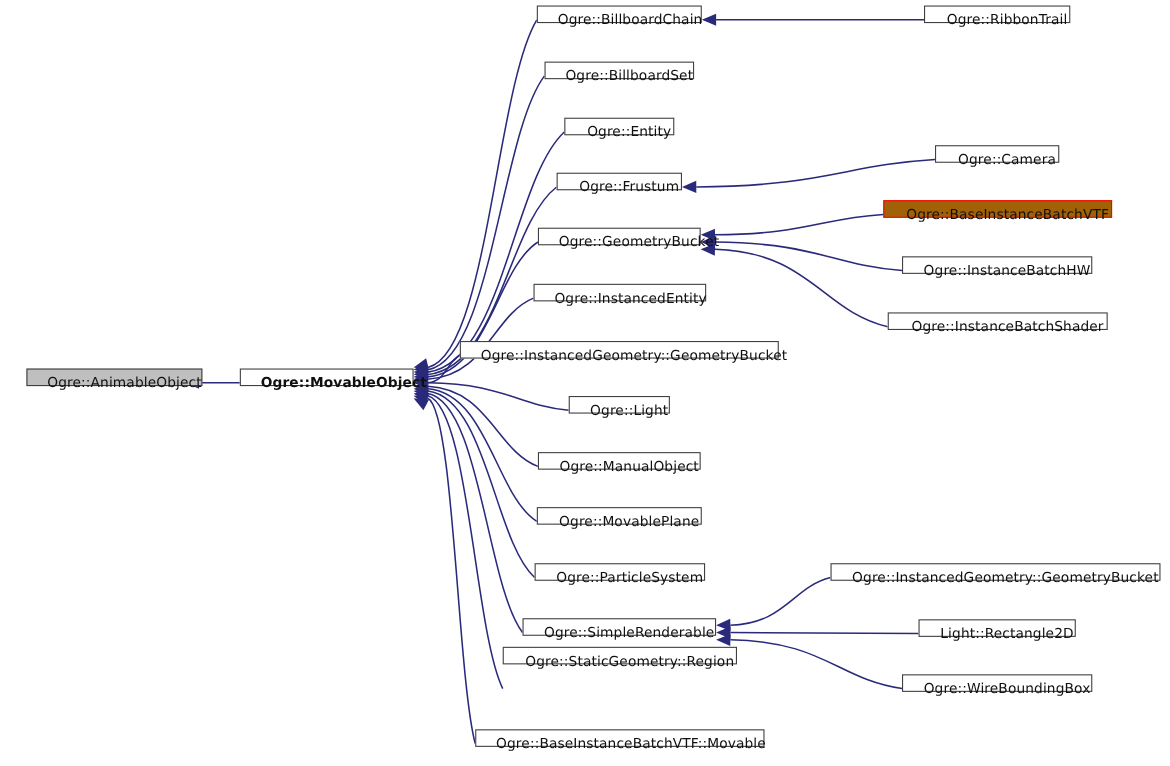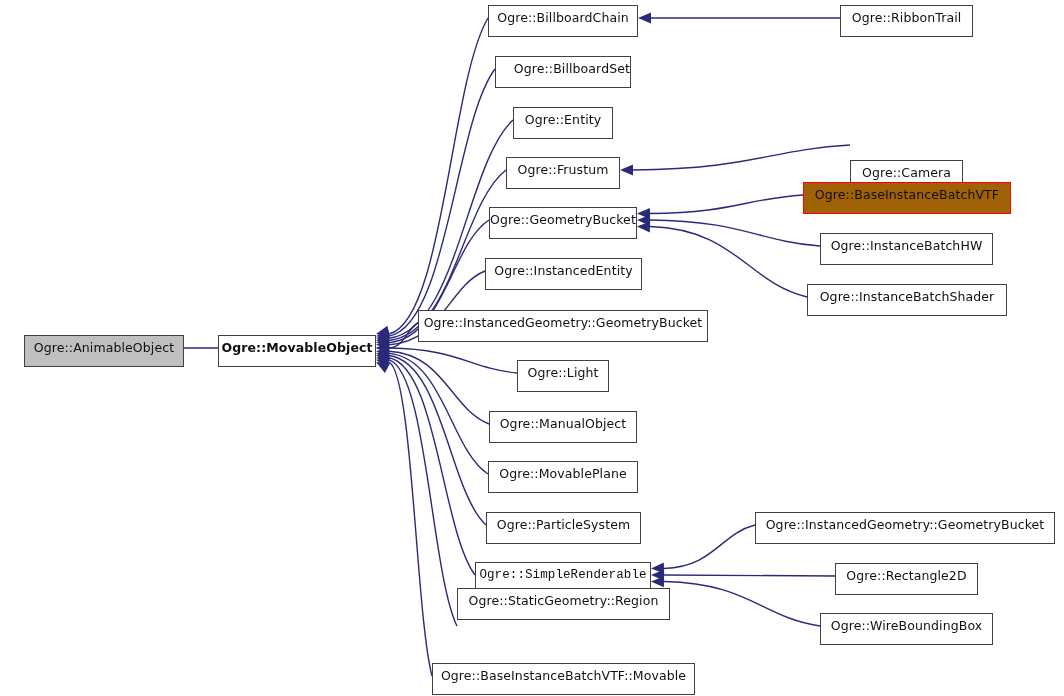--- a/index.html
+++ b/index.html
@@ -26,25 +26,26 @@
     pointer-events: none;
   }
   .node {
     position: absolute;
     box-sizing: border-box;
     border: 1px solid #404040;
     background: #ffffff;
     color: #101010;
     font-size: 12.5px;
     line-height: 24px;
-    height: 32px;
+    height: 16px;
     text-align: center;
     white-space: nowrap;
     letter-spacing: 0.1px;
     z-index: 3;
+    padding-left: 18px;
   }
   .node.current {
     background: #bfbfbf;
     border-color: #404040;
     margin-left: 16px;
   }
   .node.highlight {
     border: 1px solid #ff0000;
     background: #a16207;
   }
@@ -108,25 +109,25 @@
       <div class="node" style="left: 495px; top: 56px; width: 136px; text-align: right;">Ogre::BillboardSet</div>
       <div class="node" style="left: 513px; top: 107px; width: 100px;">Ogre::Entity</div>
       <div class="node" style="left: 506px; top: 157px; width: 114px;">Ogre::Frustum</div>
       <div class="node" style="left: 489px; top: 207px; width: 148px;">Ogre::GeometryBucket</div>
       <div class="node" style="left: 485px; top: 258px; width: 157px;">Ogre::InstancedEntity</div>
       <div class="node" style="left: 418px; top: 310px; width: 290px;">Ogre::InstancedGeometry::GeometryBucket</div>
       <div class="node" style="left: 517px; top: 360px; width: 92px;">Ogre::Light</div>
       <div class="node" style="left: 489px; top: 411px; width: 148px;">Ogre::ManualObject</div>
       <div class="node" style="left: 488px; top: 461px; width: 150px;">Ogre::MovablePlane</div>
       <div class="node" style="left: 486px; top: 512px; width: 155px;">Ogre::ParticleSystem</div>
-      <div class="node" style="left: 475px; top: 562px; width: 176px; font-family: Liberation Mono, monospace;">Ogre::SimpleRenderable</div>
+      <div class="node" style="left: 475px; top: 562px; width: 176px;">Ogre::SimpleRenderable</div>
       <div class="node" style="left: 457px; top: 588px; width: 213px;">Ogre::StaticGeometry::Region</div>
       <div class="node" style="left: 432px; top: 663px; width: 263px;">Ogre::BaseInstanceBatchVTF::Movable</div>
       <div class="node" style="left: 840px; top: 5px; width: 133px;">Ogre::RibbonTrail</div>
-      <div class="node" style="left: 850px; top: 132px; width: 113px; margin-top: 28px;">Ogre::Camera</div>
+      <div class="node" style="left: 850px; top: 132px; width: 113px;">Ogre::Camera</div>
       <div class="node highlight" style="left: 803px; top: 182px; width: 208px;">Ogre::BaseInstanceBatchVTF</div>
       <div class="node" style="left: 820px; top: 233px; width: 173px;">Ogre::InstanceBatchHW</div>
       <div class="node" style="left: 807px; top: 284px; width: 200px;">Ogre::InstanceBatchShader</div>
       <div class="node" style="left: 755px; top: 512px; width: 300px;">Ogre::InstancedGeometry::GeometryBucket</div>
-      <div class="node" style="left: 835px; top: 563px; width: 143px;">Ogre::Rectangle2D</div>
+      <div class="node" style="left: 835px; top: 563px; width: 143px;">Light::Rectangle2D</div>
       <div class="node" style="left: 820px; top: 613px; width: 173px;">Ogre::WireBoundingBox</div>
     </div>
 </div>
 
 </body></html>

